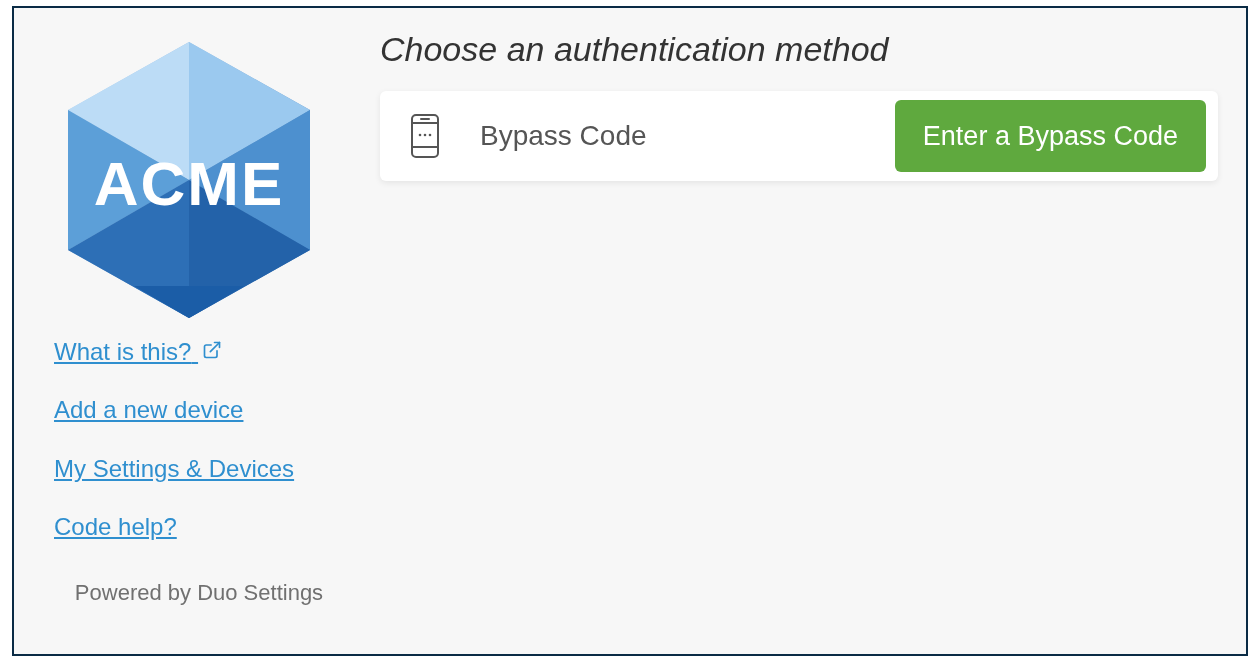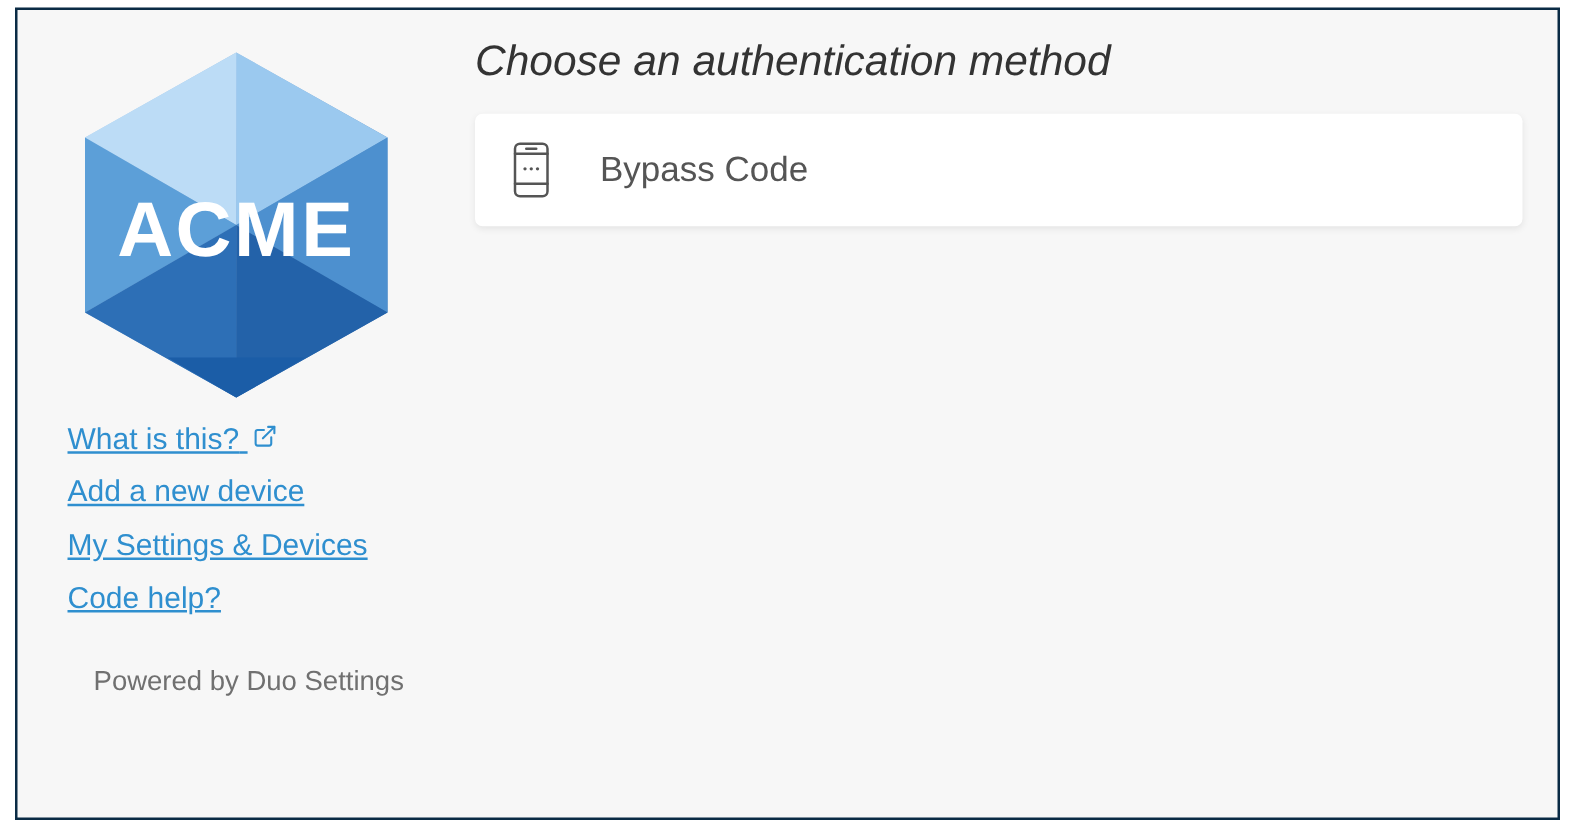--- a/index.html
+++ b/index.html
@@ -52,21 +52,21 @@
     font-family: "Arial Black", Arial, sans-serif;
     font-weight: 900;
     fill: #ffffff;
     letter-spacing: 2px;
   }
 
   .sidebar-links {
     margin-top: 6px;
     display: flex;
     flex-direction: column;
-    gap: 10px;
+    gap: 26px;
   }
   .sidebar-links a {
     color: #2f8fcf;
     font-size: 24px;
     text-decoration: underline;
     line-height: 1.35;
     width: fit-content;
     cursor: pointer;
   }
 
@@ -193,17 +193,18 @@
             <rect x="4" y="2" width="26" height="42" rx="4" ry="4"></rect>
             <line x1="4" y1="10" x2="30" y2="10"></line>
             <line x1="4" y1="34" x2="30" y2="34"></line>
             <line x1="13" y1="6" x2="21" y2="6"></line>
             <circle cx="12" cy="22" r="1.3" fill="#555555" stroke="none"></circle>
             <circle cx="17" cy="22" r="1.3" fill="#555555" stroke="none"></circle>
             <circle cx="22" cy="22" r="1.3" fill="#555555" stroke="none"></circle>
           </svg>
         </span>
         <span class="auth-label">Bypass Code</span>
+        <button class="btn-green">Enter a Bypass Code</button>
       </div>
     </main>
 
   </div>
 </div>
 
 </body></html>

